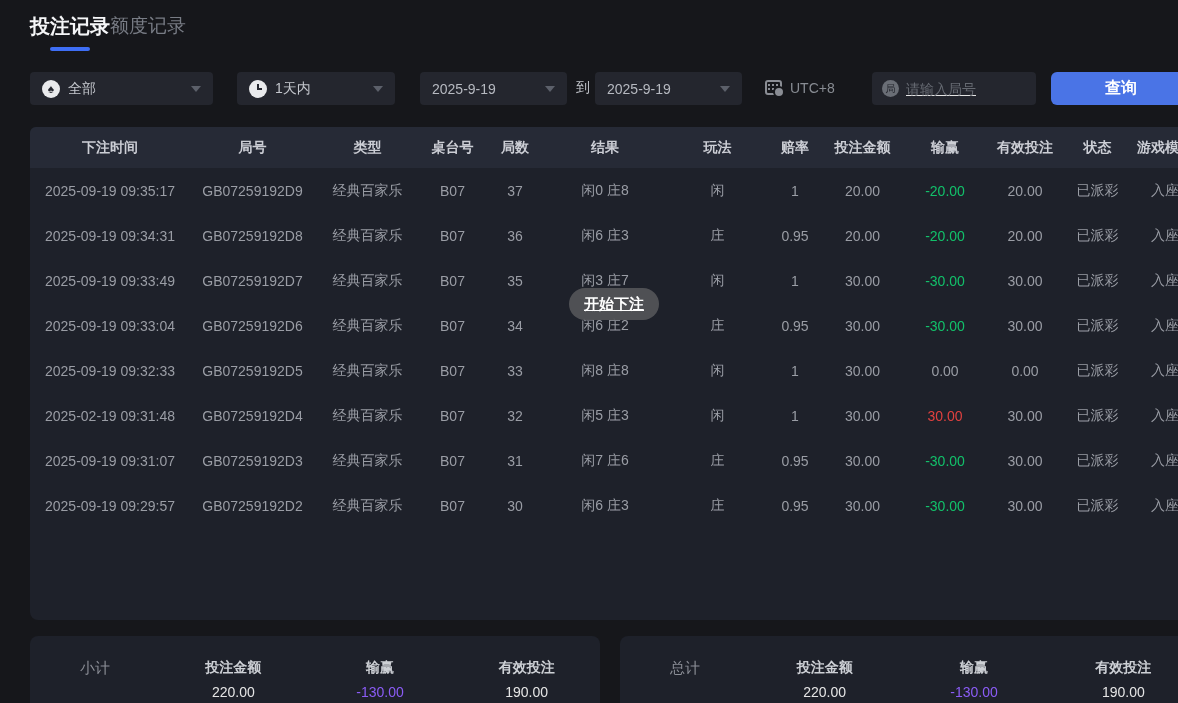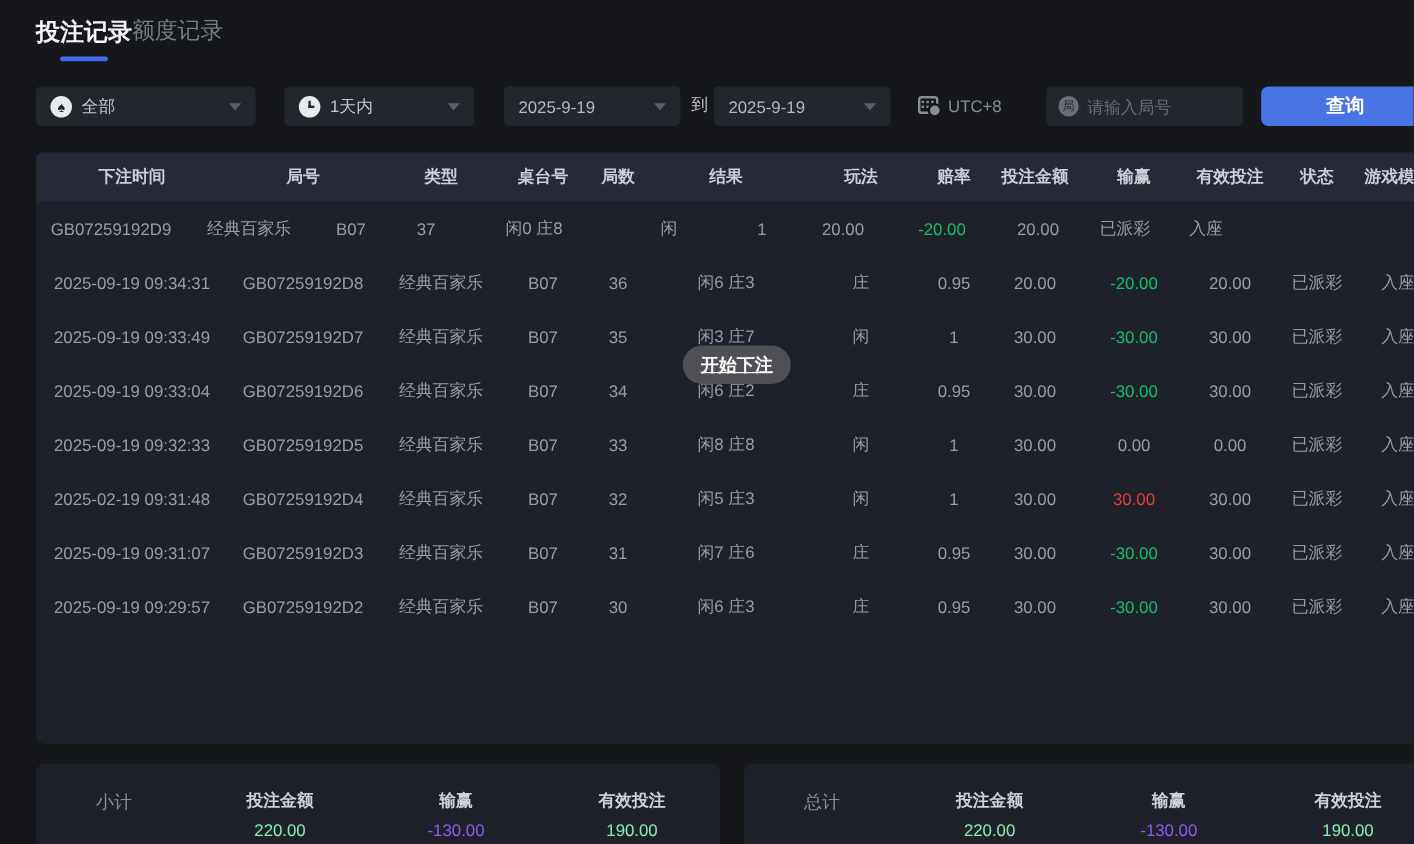--- a/index.html
+++ b/index.html
@@ -35,21 +35,21 @@
   .cal::before { content:""; position:absolute; left:1px; top:2px; width:2px; height:2px; background:#8a8d94;
           box-shadow:4px 0 #8a8d94, 8px 0 #8a8d94, 0 4px #8a8d94, 4px 4px #8a8d94; }
   .cal::after { content:""; position:absolute; right:-5px; bottom:-5px; width:8px; height:8px; border-radius:50%;
           background:#8a8d94; border:2px solid #16171b; }
   .tz-label { font-size:14px; color:#888c93; }
   .round-input-wrap { position:absolute; left:842px; top:0; width:164px; height:33px; background:#24262e;
           border-radius:4px; display:flex; align-items:center; padding:0 10px; }
   .round-ic { width:17px; height:17px; border-radius:50%; background:#6a6e76; color:#24262e; font-size:10px;
           display:flex; align-items:center; justify-content:center; margin-right:7px; flex:none; }
   .round-input { background:transparent; border:none; outline:none; color:#e5e5e5; font-size:14px; width:110px;
-          font-family:inherit; }
+          font-family:inherit;text-decoration:underline; }
   .round-input::placeholder { color:#666a72; }
   .search-btn { position:absolute; left:1021px; top:0; width:140px; height:33px; background:#4a74e6;
           border:none; border-radius:6px; color:#ffffff; font-size:16px; font-weight:bold; cursor:pointer;
           font-family:inherit; }
   
   .table-wrap { position:absolute; left:30px; top:127px; width:1170px; height:493px;
           background:#1e212a; border-radius:6px 6px 8px 8px; }
   .thead { display:flex; height:41px; background:#262a36; border-radius:6px 6px 0 0; }
   .tr { display:flex; height:45px; }
   .th,.td { display:flex; align-items:center; justify-content:center; font-size:14px; flex:none; }
@@ -64,21 +64,21 @@
           background:rgba(84,85,88,0.92); color:#ffffff; font-size:15px; font-weight:bold;
           display:flex; align-items:center; z-index:5;text-decoration:underline; }
   
   .panel { position:absolute; top:636px; height:80px; background:#1e212a; border-radius:8px;
           display:flex; align-items:flex-start; padding-top:23px; }
   .panel-sub { left:30px; width:570px; }
   .panel-tot { left:620px; width:578px; }
   .plabel { width:130px; text-align:center; color:#8b8e96; font-size:15px; }
   .stat { flex:1; text-align:center; }
   .stat .sl { color:#cdd0d5; font-size:14px; font-weight:bold; margin-bottom:7px; }
-  .stat .sv { color:#86efac; font-size:14px; }
+  .stat .sv { color:#e5e5e5; font-size:14px; }
   .stat .sv.green { color:#8b5cf6; }
 </style>
 </head>
 <body>
 
 <div class="tabs">
   <div class="tab active">
     <span>投注记录</span>
     <div class="underline"></div>
   </div>
@@ -130,20 +130,21 @@
       <div class="th c6">玩法</div>
       <div class="th c7">赔率</div>
       <div class="th c8">投注金额</div>
       <div class="th c9">输赢</div>
       <div class="th c10">有效投注</div>
       <div class="th c11">状态</div>
       <div class="th c12">游戏模式</div>
     </div>
   <div>
       <div class="tr">
+        <div class="td c0">2025-09-19 09:35:17</div>
         <div class="td c1">GB07259192D9</div>
         <div class="td c2">经典百家乐</div>
         <div class="td c3">B07</div>
         <div class="td c4">37</div>
         <div class="td c5">闲0 庄8</div>
         <div class="td c6">闲</div>
         <div class="td c7">1</div>
         <div class="td c8">20.00</div>
         <div class="td c9 green">-20.00</div>
         <div class="td c10">20.00</div>

